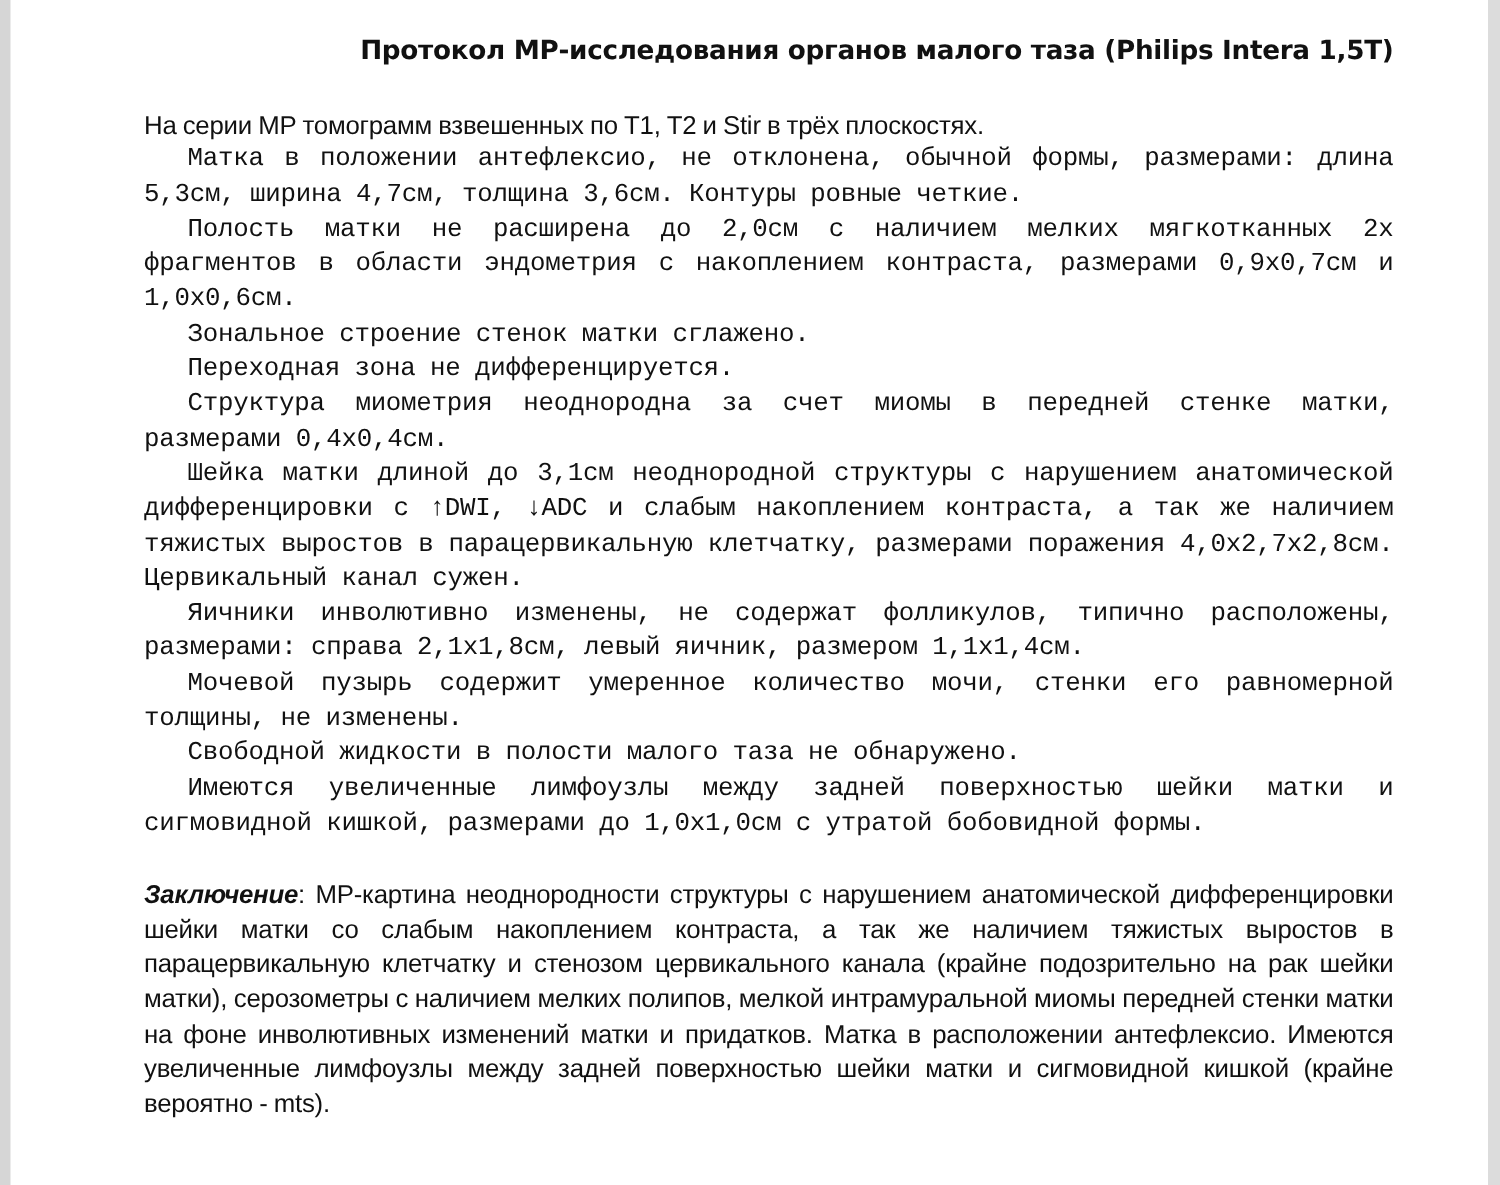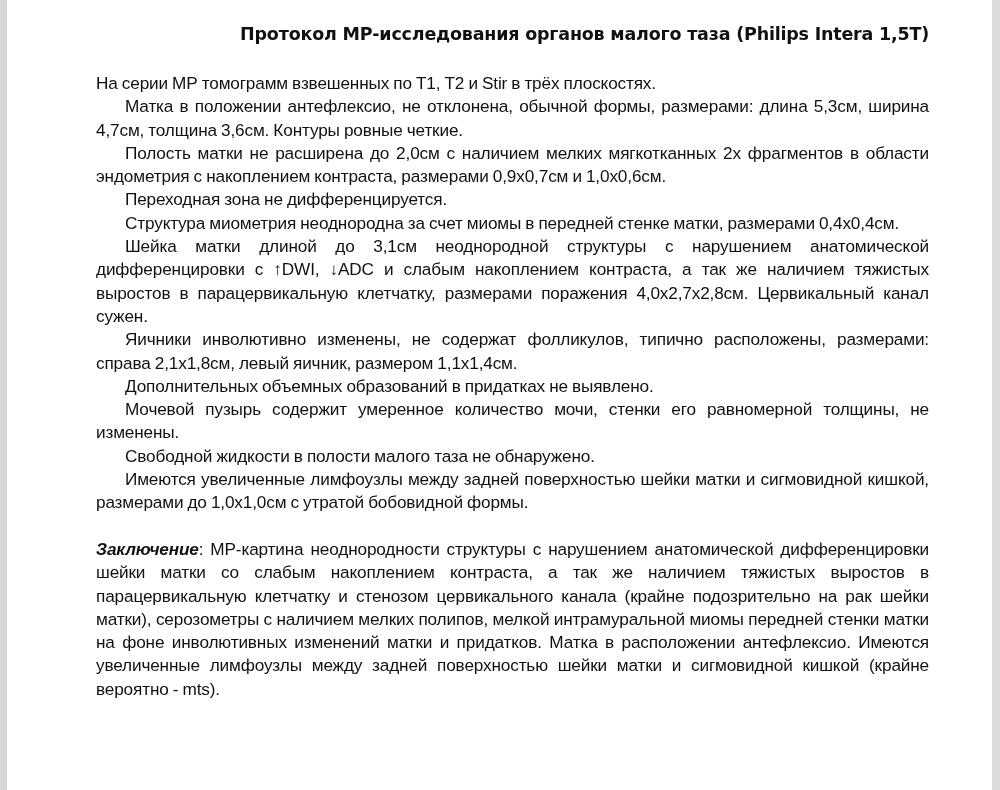--- a/index.html
+++ b/index.html
@@ -65,20 +65,21 @@
       margin: 0;
       font-size: 17.2px;
       line-height: 23.3px;
       text-align: justify;
       text-align-last: left;
       letter-spacing: -0.15px;
       word-spacing: -0.5px;
     }
     .p.indent {
       text-indent: 29px;
+      font-family: Liberation Mono, monospace;
     }
     .conclusion {
       margin-top: 23.3px;
     }
     .conclusion-label {
       font-weight: bold;
       font-style: italic;
     }
   </style>
 </head>
@@ -87,25 +88,25 @@
 <div class="gutter-left"></div>
 
 <div class="page">
   <div class="content">
     <h1 class="title">Протокол МР-исследования органов малого таза (Philips Intera 1,5T)</h1>
 
     <div class="body">
       <p class="p">На серии МР томограмм взвешенных по Т1, Т2 и Stir в трёх плоскостях.</p>
       <p class="p indent">Матка в положении антефлексио, не отклонена, обычной формы, размерами: длина 5,3см, ширина 4,7см, толщина 3,6см. Контуры ровные четкие.</p>
       <p class="p indent">Полость матки не  расширена до 2,0см с наличием мелких мягкотканных 2х фрагментов в области эндометрия с накоплением контраста, размерами 0,9х0,7см и 1,0х0,6см.</p>
+      <p class="p indent">Зональное строение стенок матки сглажено.</p>
       <p class="p indent">Переходная зона не дифференцируется.</p>
       <p class="p indent">Структура миометрия неоднородна за счет миомы в передней стенке матки, размерами 0,4х0,4см.</p>
       <p class="p indent">Шейка матки длиной до 3,1см неоднородной структуры с нарушением анатомической дифференцировки с ↑DWI, ↓ADC и слабым накоплением контраста, а так же наличием тяжистых выростов в парацервикальную клетчатку, размерами поражения 4,0х2,7х2,8см. Цервикальный канал сужен.</p>
       <p class="p indent">Яичники инволютивно изменены, не содержат фолликулов, типично расположены, размерами: справа 2,1х1,8см, левый яичник, размером 1,1х1,4см.</p>
-      <p class="p indent">Дополнительных объемных образований в придатках не выявлено.</p>
       <p class="p indent">Мочевой пузырь содержит умеренное количество мочи, стенки его равномерной толщины, не изменены.</p>
       <p class="p indent">Свободной жидкости в полости малого таза не обнаружено.</p>
       <p class="p indent">Имеются увеличенные лимфоузлы между задней поверхностью шейки матки и сигмовидной кишкой, размерами до 1,0х1,0см с утратой бобовидной формы.</p>
 
       <p class="p conclusion"><span class="conclusion-label">Заключение</span><span>: </span><span>МР-картина неоднородности структуры с нарушением анатомической дифференцировки шейки матки со слабым накоплением контраста, а так же наличием тяжистых выростов в парацервикальную клетчатку и стенозом цервикального канала (крайне подозрительно на рак шейки матки), серозометры с наличием мелких полипов, мелкой интрамуральной миомы передней стенки матки на фоне инволютивных изменений матки и придатков. Матка в расположении антефлексио. Имеются увеличенные лимфоузлы между задней поверхностью шейки матки и сигмовидной кишкой (крайне вероятно - mts).</span></p>
     </div>
   </div>
 </div>
 
 <div class="gutter-right"></div>

